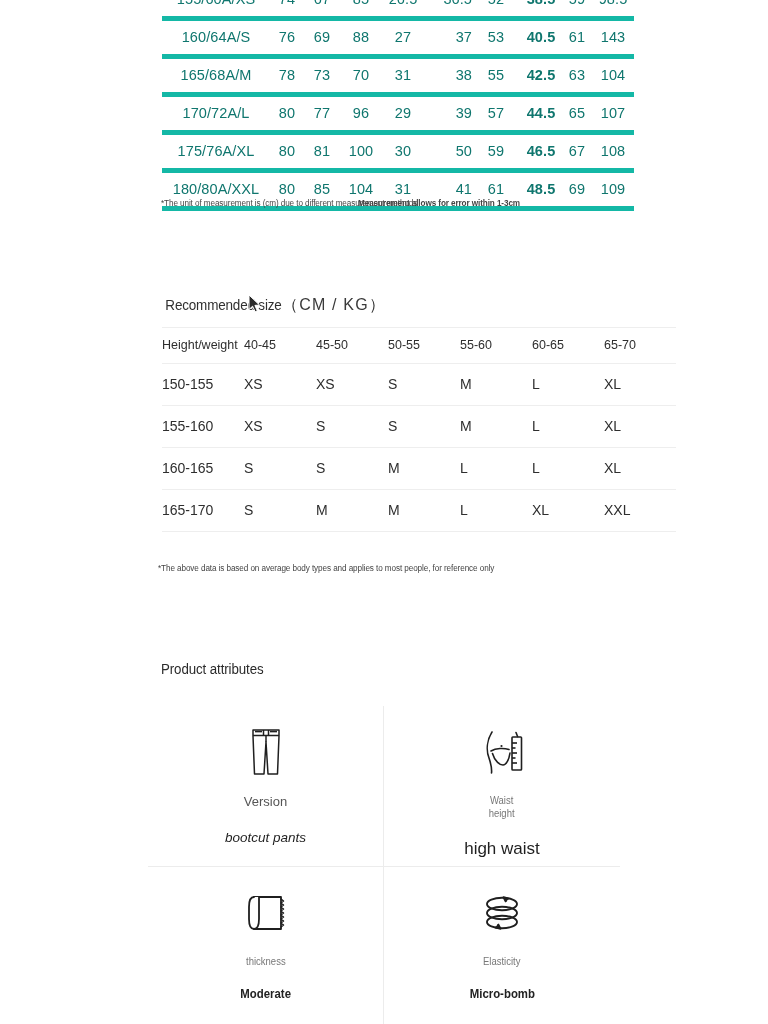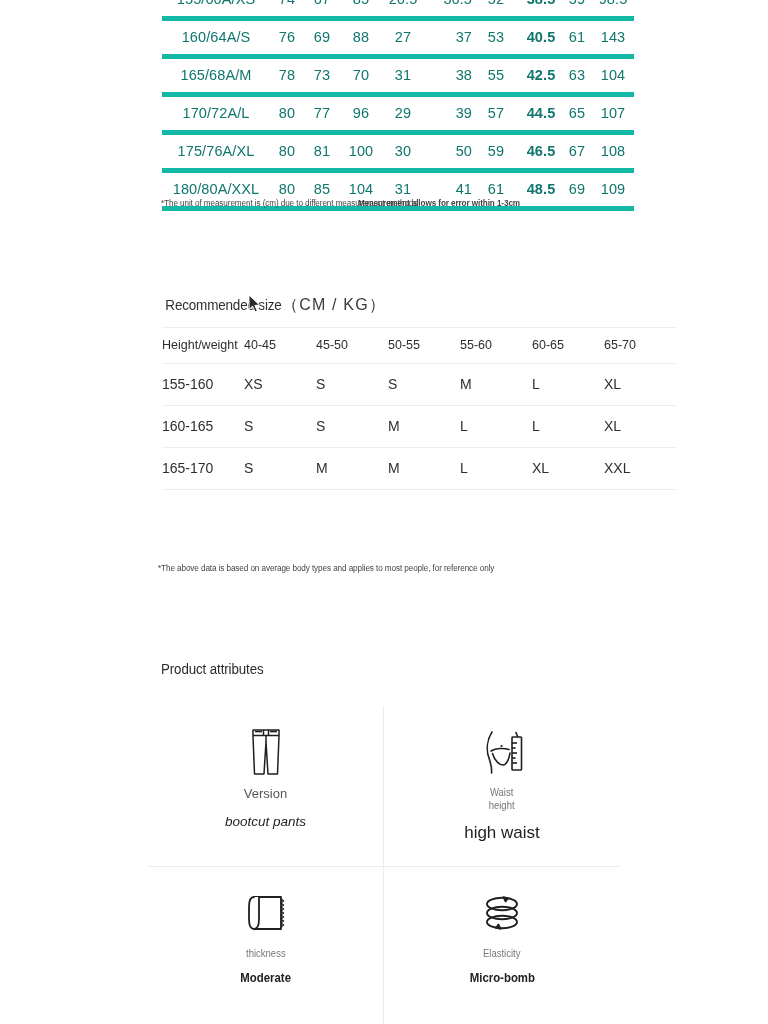--- a/index.html
+++ b/index.html
@@ -155,20 +155,21 @@
     grid-template-columns: 1fr 1fr;
     grid-template-rows: 161px 161px;
   }
   .attr-cell {
     position: relative;
     display: flex;
     flex-direction: column;
     align-items: center;
     justify-content: flex-start;
     padding-top: 18px;
+    gap: 8px;
   }
   .attr-cell.br { border-right: 1px solid #ececec; }
   .attr-cell.bb { border-bottom: 1px solid #ececec; }
 
   .attr-icon {
     height: 56px;
     display: flex;
     align-items: center;
     justify-content: center;
     margin-bottom: 6px;
@@ -309,20 +310,29 @@
     <table class="rec">
       <tbody>
         <tr>
           <td class="hw">Height/weight</td>
           <td class="cc">40-45</td>
           <td class="cc">45-50</td>
           <td class="cc">50-55</td>
           <td class="cc">55-60</td>
           <td class="cc">60-65</td>
           <td class="cc">65-70</td>
+        </tr>
+        <tr>
+          <td class="hw">150-155</td>
+          <td class="cc">XS</td>
+          <td class="cc">XS</td>
+          <td class="cc">S</td>
+          <td class="cc">M</td>
+          <td class="cc">L</td>
+          <td class="cc">XL</td>
         </tr>
         <tr>
           <td class="hw">155-160</td>
           <td class="cc">XS</td>
           <td class="cc">S</td>
           <td class="cc">S</td>
           <td class="cc">M</td>
           <td class="cc">L</td>
           <td class="cc">XL</td>
         </tr>

